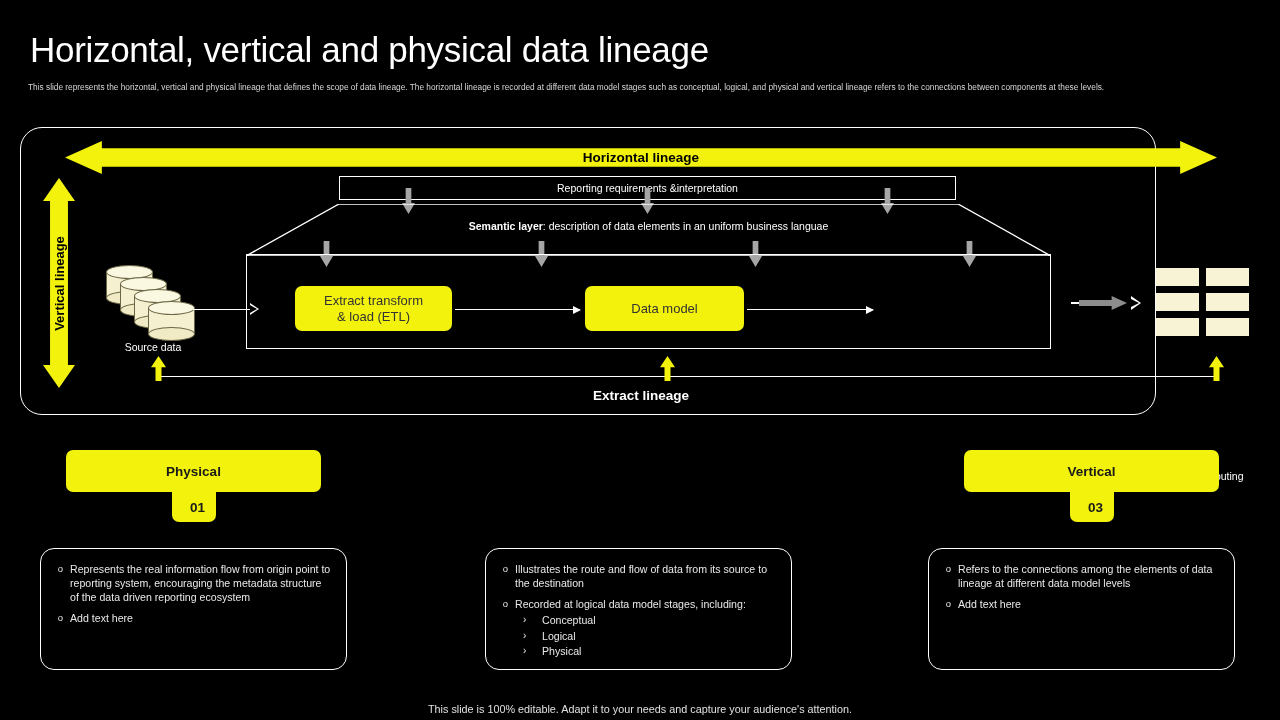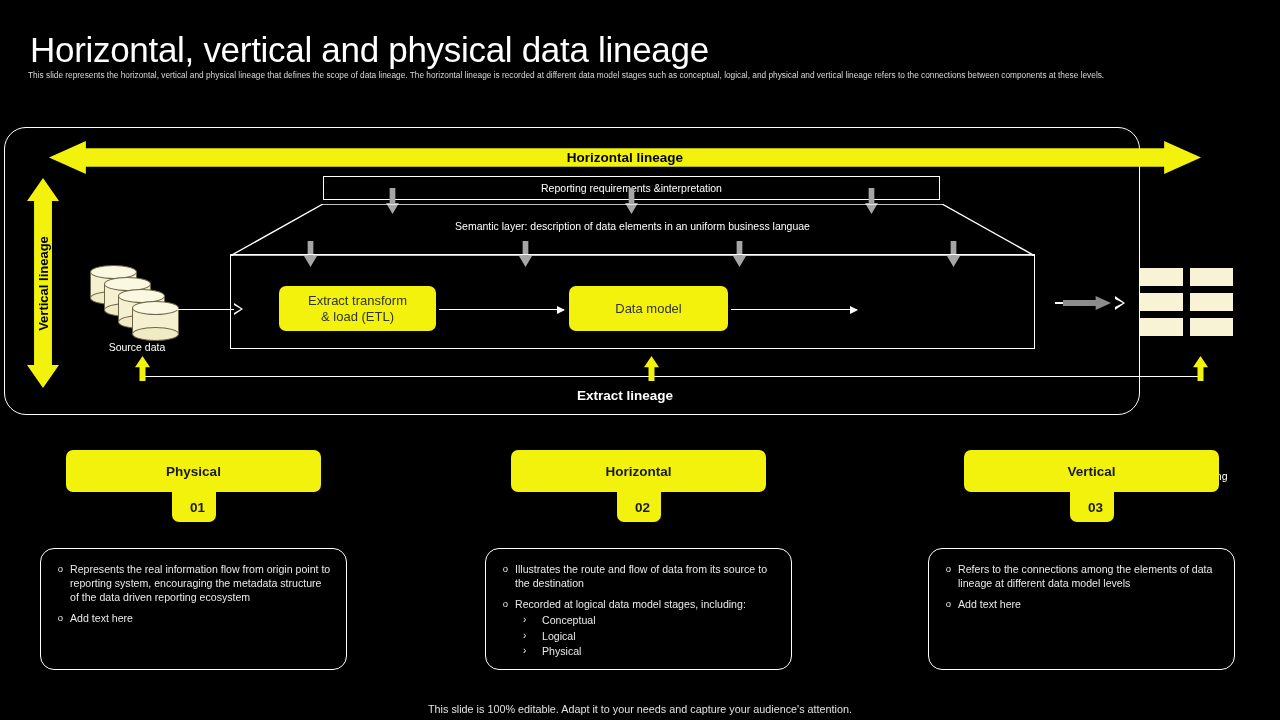--- a/index.html
+++ b/index.html
@@ -11,28 +11,28 @@
   }
   .slide { position: relative; width: 1280px; height: 720px; background: #000; }
 
   
   .title {
     position: absolute; left: 30px; top: 30px;
     font-size: 35px; font-weight: 400; color: #ffffff;
     letter-spacing: -0.3px; white-space: nowrap;
   }
   .subtitle {
-    position: absolute; left: 28px; top: 70px; width: 1222px;
+    position: absolute; left: 28px; top: 82px; width: 1222px;
     font-size: 8.3px; line-height: 1.35; color: #d8d8d8;
     text-align: justify;
   }
 
   
   .diagram {
-    position: absolute; left: 4px; top: 127px;
+    position: absolute; left: 20px; top: 127px;
     width: 1136px; height: 288px;
     border: 1.4px solid #ffffff; border-radius: 22px;
   }
 
   
   .horiz-arrow {
     position: absolute; left: 44px; top: 13px;
     width: 1152px; height: 33px;
     background: #f2f20d;
     clip-path: polygon(0% 50%, 3.2% 0%, 3.2% 22%, 96.8% 22%, 96.8% 0%, 100% 50%, 96.8% 100%, 96.8% 78%, 3.2% 78%, 3.2% 100%);
@@ -64,21 +64,21 @@
   }
   .req-box span { font-size: 10.5px; color: #ffffff; }
   .semantic-trap-outline {
     position: absolute; left: 225px; top: 76px;
     width: 805px; height: 52px;
   }
   .semantic-label {
     position: absolute; left: 225px; top: 92px; width: 805px;
     text-align: center; font-size: 10.5px; color: #ffffff;
   }
-  .semantic-label b { font-weight: normal; }
+  .semantic-label b { font-weight: bold; }
 
   
   .flow-box {
     position: absolute; left: 225px; top: 126px;
     width: 805px; height: 95px;
     border: 1.2px solid #ffffff;
   }
   .flow-label {
     position: absolute; left: 225px; top: 133px; width: 805px;
     text-align: center; font-size: 10.5px; color: #ffffff;
@@ -351,24 +351,20 @@
         <span>Represents the real information  flow from origin point to reporting  system, encouraging  the metadata  structure of the data driven  reporting  ecosystem</span>
       </div>
       <div class="bullet">
         <span class="mark">o</span>
         <span>Add text here</span>
       </div>
     </div>
   </div>
 
   <div class="card c2">
-    <div class="card-head">
-      <span>Horizontal</span>
-      <div class="card-num">02</div>
-    </div>
     <div class="card-body">
       <div class="bullet">
         <span class="mark">o</span>
         <span>Illustrates the route  and flow of data from its source to the destination</span>
       </div>
       <div class="bullet" style="margin-bottom:2px;">
         <span class="mark">o</span>
         <span>Recorded  at logical  data  model stages, including:</span>
       </div>
       <div class="subbul">

